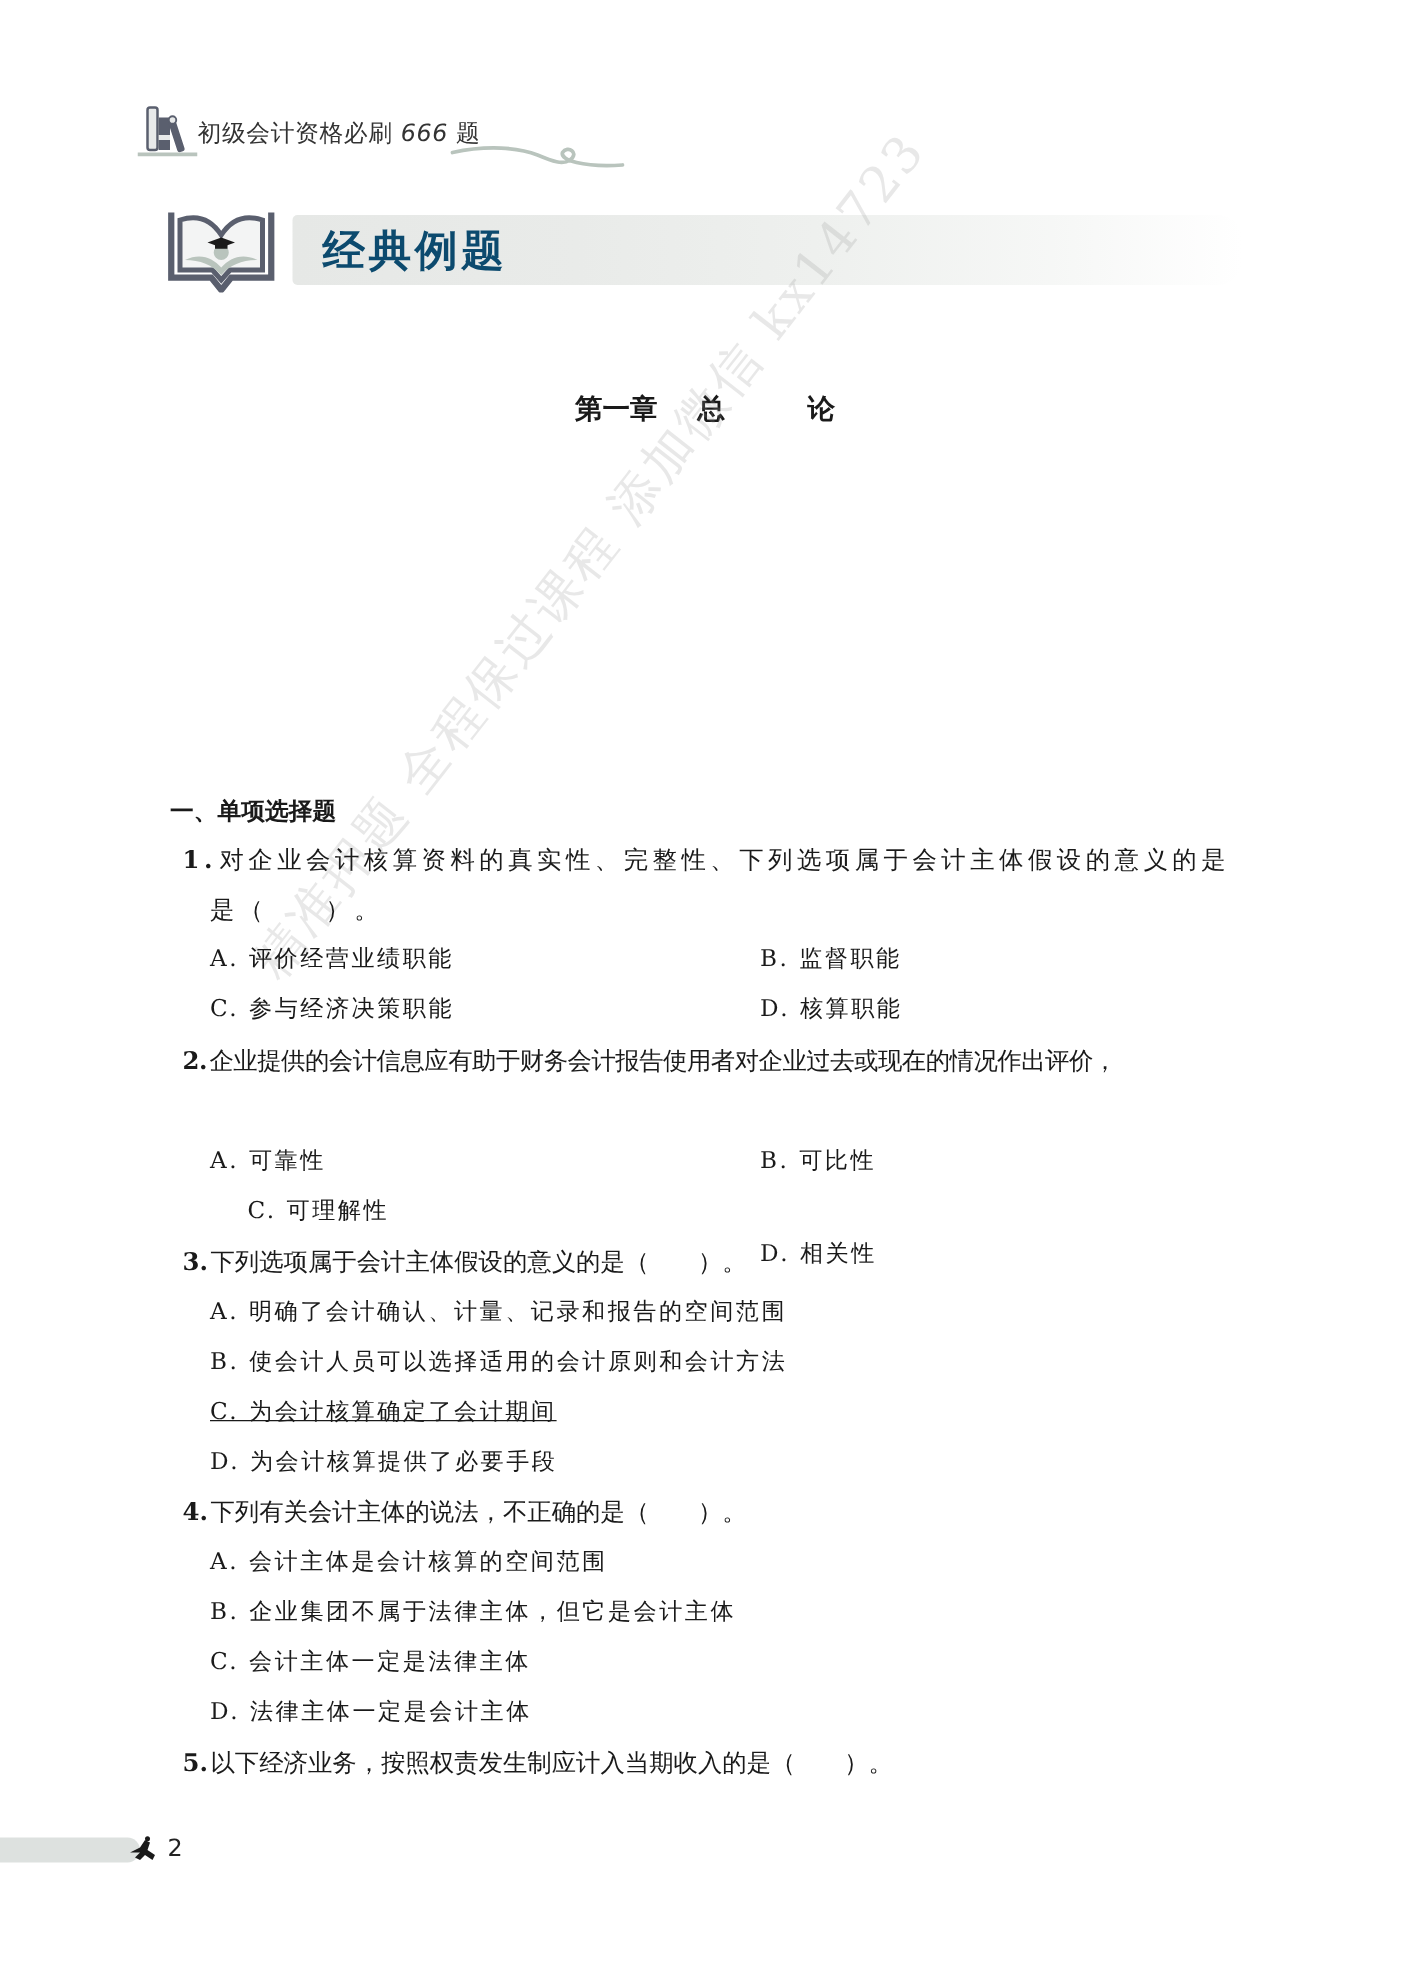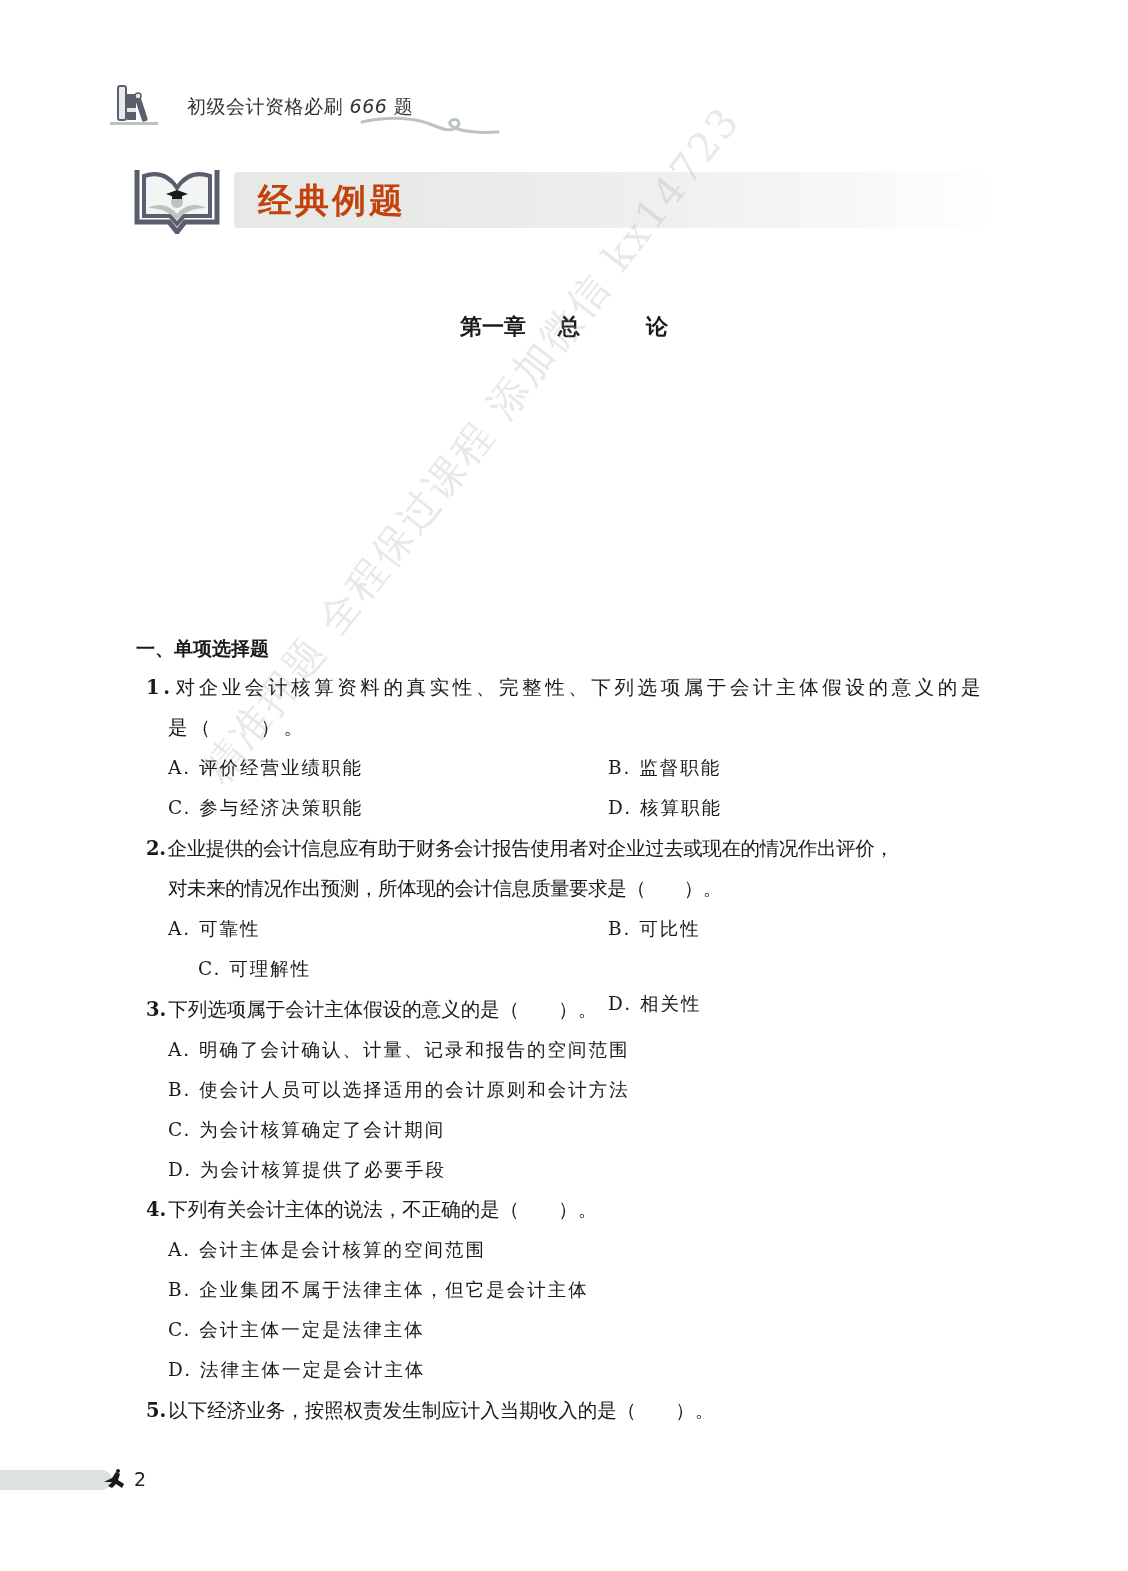--- a/index.html
+++ b/index.html
@@ -2,31 +2,31 @@
 <html><head>
   <meta charset="utf-8">
   <style>
     * { margin: 0; padding: 0; box-sizing: border-box; }
     html, body { width: 1128px; height: 1571px; background: #ffffff; overflow: hidden; }
     body { position: relative; font-family: "DejaVu Serif", "Liberation Serif", serif; color: #1a1a1a; }
 
     
     .run-head { position: absolute; left: 110px; top: 84px; width: 390px; height: 56px; }
     .books-icon { position: absolute; left: 0; top: 0; width: 48px; height: 44px; }
-    .run-title { position: absolute; left: 77px; top: 10px; font-family: "DejaVu Sans", sans-serif; font-size: 19px; color: #333; letter-spacing: 0.5px; }
+    .run-title { position: absolute; left: 48px; top: 10px; font-family: "DejaVu Sans", sans-serif; font-size: 19px; color: #333; letter-spacing: 0.5px; }
     .run-title .num { font-style: italic; }
     .swirl { position: absolute; left: 250px; top: 28px; width: 140px; height: 26px; }
 
     
     .banner { position: absolute; left: 134px; top: 164px; width: 870px; height: 72px; }
     .banner-bg { position: absolute; left: 100px; top: 8px; width: 760px; height: 56px;
       background: linear-gradient(90deg, #e6e8e6 0%, #e9ebe9 30%, #eef0ee 55%, rgba(240,242,240,0.6) 80%, rgba(255,255,255,0) 100%);
       border-radius: 4px 20px 20px 4px; }
     .book-icon { position: absolute; left: 0; top: 0; width: 86px; height: 70px; }
-    .banner-title { position: absolute; left: 124px; top: 14px; font-family: "DejaVu Sans", sans-serif; font-weight: bold; font-size: 34px; letter-spacing: 3px; color: #c2410c; }
+    .banner-title { position: absolute; left: 124px; top: 14px; font-family: "DejaVu Sans", sans-serif; font-weight: bold; font-size: 34px; letter-spacing: 3px; color: #0c4a6e; }
 
     
     .chapter { position: absolute; left: 0; top: 312px; width: 1128px; text-align: center; font-family: "DejaVu Serif", serif; font-weight: bold; font-size: 22px; }
     .chapter .gap1 { display: inline-block; width: 32px; }
     .chapter .gap2 { display: inline-block; width: 66px; }
 
     
     .watermark { position: absolute; left: 190px; top: 760px; transform: rotate(-52deg); transform-origin: left top;
       font-family: "DejaVu Serif", serif; font-size: 40px; color: rgba(150,150,150,0.22); white-space: nowrap; letter-spacing: 3px; pointer-events: none; }
 
@@ -92,33 +92,32 @@
   <span class="qnum">1.</span><span>对企业会计核算资料的真实性、完整性、下列选项属于会计主体假设的意义的是</span>
   <span class="cont">是（　　）。</span>
 </div>
 <div class="opt col-a" style="top:748px;">A. 评价经营业绩职能</div>
 <div class="opt col-b" style="top:748px;">B. 监督职能</div>
 <div class="opt col-a" style="top:788px;">C. 参与经济决策职能</div>
 <div class="opt col-b" style="top:788px;">D. 核算职能</div>
 
 <div class="q" style="top:829px; letter-spacing:-0.4px;">
   <span class="qnum">2.</span><span>企业提供的会计信息应有助于财务会计报告使用者对企业过去或现在的情况作出评价，</span>
-  <span class="cont">对未来的情况作出预测，所体现的会计信息质量要求是（　　）。</span>
 </div>
 <div class="opt col-a" style="top:909px;">A. 可靠性</div>
 <div class="opt col-b" style="top:909px;">B. 可比性</div>
 <div class="opt col-a" style="top:949px;margin-left:30px;">C. 可理解性</div>
 <div class="opt col-b" style="top:984px;">D. 相关性</div>
 
 <div class="q" style="top:990px;">
   <span class="qnum">3.</span><span>下列选项属于会计主体假设的意义的是（　　）。</span>
 </div>
 <div class="opt col-a" style="top:1030px;">A. 明确了会计确认、计量、记录和报告的空间范围</div>
 <div class="opt col-a" style="top:1070px;">B. 使会计人员可以选择适用的会计原则和会计方法</div>
-<div class="opt col-a" style="top:1110px;">C. 为会计核算确定了会计期间</div>
+<div class="opt col-a" style="top:1110px;text-decoration:underline;">C. 为会计核算确定了会计期间</div>
 <div class="opt col-a" style="top:1150px;">D. 为会计核算提供了必要手段</div>
 
 <div class="q" style="top:1190px;">
   <span class="qnum">4.</span><span>下列有关会计主体的说法，不正确的是（　　）。</span>
 </div>
 <div class="opt col-a" style="top:1230px;">A. 会计主体是会计核算的空间范围</div>
 <div class="opt col-a" style="top:1270px;">B. 企业集团不属于法律主体，但它是会计主体</div>
 <div class="opt col-a" style="top:1310px;">C. 会计主体一定是法律主体</div>
 <div class="opt col-a" style="top:1350px;">D. 法律主体一定是会计主体</div>
 

